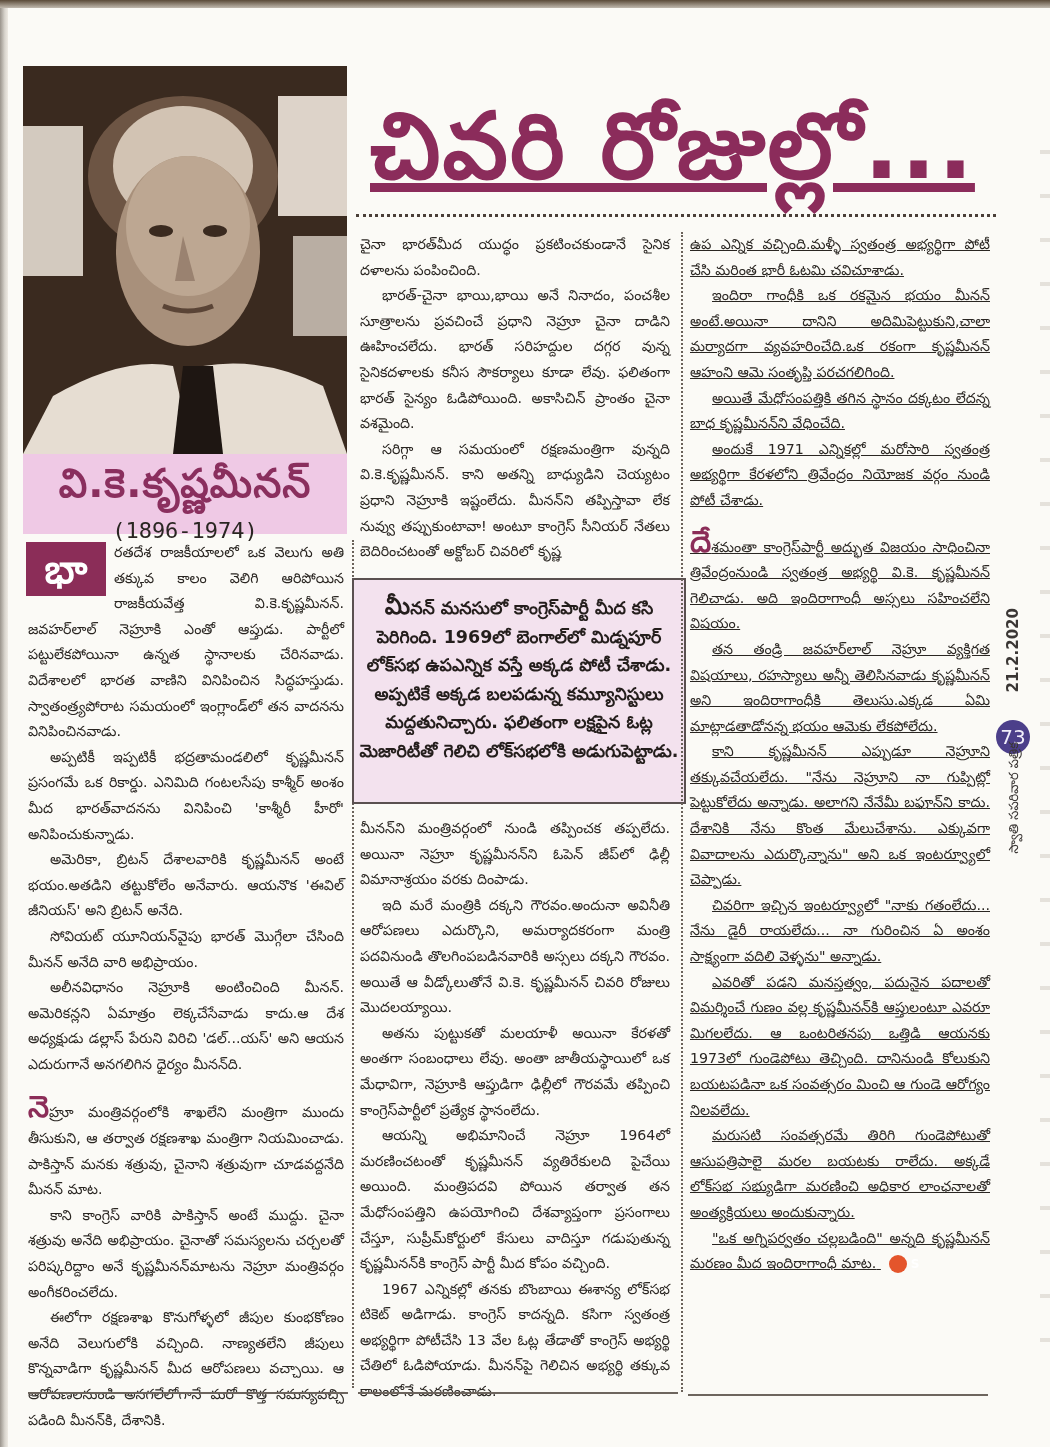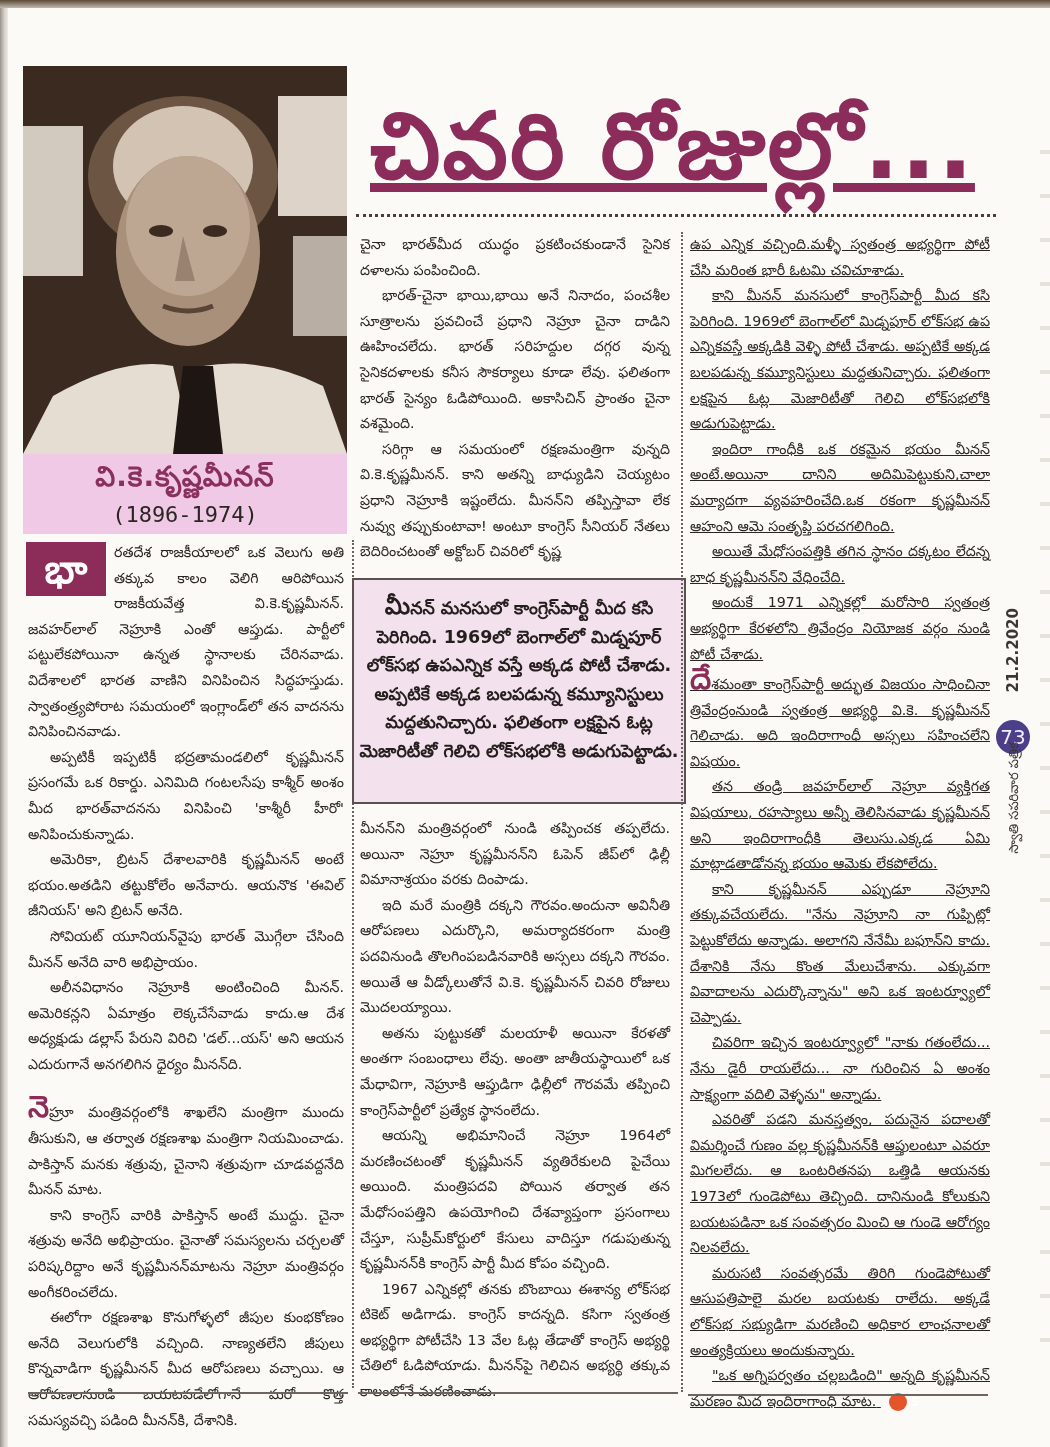--- a/index.html
+++ b/index.html
@@ -26,21 +26,21 @@
       position: absolute; left: 23px; top: 66px; width: 324px; height: 388px;
       background: #2e2118; overflow: hidden;
     }
     .photo-frame svg { width: 100%; height: 100%; display: block; }
     .caption-box {
       position: absolute; left: 23px; top: 454px; width: 324px; height: 80px;
       background: #efc9e5; text-align: center;
     }
     .caption-name {
       display: block; margin-top: 6px;
-      font-size: 28px; font-weight: bold; color: #8a2f5e; letter-spacing: 1px;
+      font-size: 40px; font-weight: bold; color: #8a2f5e; letter-spacing: 1px;
     }
     .caption-years {
       display: block; margin-top: 2px;
       font-family: "DejaVu Sans Mono", monospace; font-size: 22px; color: #2a2622; text-align: center;
     }
     .headline {
       position: absolute; left: 370px; top: 92px; width: 620px; height: 110px;
       font-size: 92px; font-weight: bold; color: #8b2c5b;
       line-height: 110px; letter-spacing: 2px; white-space: nowrap; text-decoration: underline;
     }
@@ -149,21 +149,21 @@
     <span>రతదేశ రాజకీయాలలో ఒక వెలుగు అతి తక్కువ కాలం వెలిగి ఆరిపోయిన రాజకీయవేత్త వి.కె.కృష్ణమీనన్. జవహర్‌లాల్ నెహ్రూకి ఎంతో ఆప్తుడు. పార్టీలో పట్టులేకపోయినా ఉన్నత స్థానాలకు చేరినవాడు. విదేశాలలో భారత వాణిని వినిపించిన సిద్ధహస్తుడు. స్వాతంత్ర్యపోరాట సమయంలో ఇంగ్లాండ్‌లో తన వాదనను వినిపించినవాడు.</span>
   </p>
   <p>అప్పటికీ ఇప్పటికీ భద్రతామండలిలో కృష్ణమీనన్ ప్రసంగమే ఒక రికార్డు. ఎనిమిది గంటలసేపు కాశ్మీర్ అంశం మీద భారత్‌వాదనను వినిపించి 'కాశ్మీరీ హీరో' అనిపించుకున్నాడు.</p>
   <p>అమెరికా, బ్రిటన్ దేశాలవారికి కృష్ణమీనన్ అంటే భయం.అతడిని తట్టుకోలేం అనేవారు. ఆయనొక 'ఈవిల్ జీనియస్' అని బ్రిటన్ అనేది.</p>
   <p>సోవియట్ యూనియన్‌వైపు భారత్ మొగ్గేలా చేసింది మీనన్ అనేది వారి అభిప్రాయం.</p>
   <p>అలీనవిధానం నెహ్రూకి అంటించింది మీనన్. అమెరికన్లని ఏమాత్రం లెక్కచేసేవాడు కాదు.ఆ దేశ అధ్యక్షుడు డల్లాస్ పేరుని విరిచి 'డల్...యస్' అని ఆయన ఎదురుగానే అనగలిగిన ధైర్యం మీనన్‌ది.</p>
   <p class="noindent" style="margin-top:20px;">
     <span class="dropcap-plain">నె</span><span>హ్రూ మంత్రివర్గంలోకి శాఖలేని మంత్రిగా ముందు తీసుకుని, ఆ తర్వాత రక్షణశాఖ మంత్రిగా నియమించాడు. పాకిస్తాన్ మనకు శత్రువు, చైనాని శత్రువుగా చూడవద్దనేది మీనన్ మాట.</span>
   </p>
   <p>కాని కాంగ్రెస్ వారికి పాకిస్తాన్ అంటే ముద్దు. చైనా శత్రువు అనేది అభిప్రాయం. చైనాతో సమస్యలను చర్చలతో పరిష్కరిద్దాం అనే కృష్ణమీనన్‌మాటను నెహ్రూ మంత్రివర్గం అంగీకరించలేదు.</p>
-  <p>ఈలోగా రక్షణశాఖ కొనుగోళ్ళలో జీపుల కుంభకోణం అనేది వెలుగులోకి వచ్చింది. నాణ్యతలేని జీపులు కొన్నవాడిగా కృష్ణమీనన్ మీద ఆరోపణలు వచ్చాయి. ఆ ఆరోపణలనుండి బయటపడేలోగానే మరో కొత్త సమస్యవచ్చి పడింది మీనన్‌కి, దేశానికి.</p>
+  <p>ఈలోగా రక్షణశాఖ కొనుగోళ్ళలో జీపుల కుంభకోణం అనేది వెలుగులోకి వచ్చింది. నాణ్యతలేని జీపులు కొన్నవాడిగా కృష్ణమీనన్ మీద ఆరోపణలు వచ్చాయి. ఆ ఆరోపణలనుండి అనగలేలోగానే మరో కొత్త సమస్యవచ్చి పడింది మీనన్‌కి, దేశానికి.</p>
 </div>
 
 <div class="vrule" style="left:352px; top:540px; height:848px;"></div>
 <div class="hrule" style="left:28px; top:1392px; width:320px;"></div>
 
 <div class="col col2">
   <p class="noindent">చైనా భారత్‌మీద యుద్ధం ప్రకటించకుండానే సైనిక దళాలను పంపించింది.</p>
   <p>భారత్-చైనా భాయి,భాయి అనే నినాదం, పంచశీల సూత్రాలను ప్రవచించే ప్రధాని నెహ్రూ చైనా దాడిని ఊహించలేదు. భారత్ సరిహద్దుల దగ్గర వున్న సైనికదళాలకు కనీస సౌకర్యాలు కూడా లేవు. ఫలితంగా భారత్ సైన్యం ఓడిపోయింది. అకాసిచిన్ ప్రాంతం చైనా వశమైంది.</p>
   <p>సరిగ్గా ఆ సమయంలో రక్షణమంత్రిగా వున్నది వి.కె.కృష్ణమీనన్. కాని అతన్ని బాధ్యుడిని చెయ్యటం ప్రధాని నెహ్రూకి ఇష్టంలేదు. మీనన్‌ని తప్పిస్తావా లేక నువ్వు తప్పుకుంటావా! అంటూ కాంగ్రెస్ సీనియర్ నేతలు బెదిరించటంతో అక్టోబర్ చివరిలో కృష్ణ</p>
 </div>
@@ -178,25 +178,24 @@
   <p>అతను పుట్టుకతో మలయాళీ అయినా కేరళతో అంతగా సంబంధాలు లేవు. అంతా జాతీయస్థాయిలో ఒక మేధావిగా, నెహ్రూకి ఆప్తుడిగా ఢిల్లీలో గౌరవమే తప్పించి కాంగ్రెస్‌పార్టీలో ప్రత్యేక స్థానంలేదు.</p>
   <p>ఆయన్ని అభిమానించే నెహ్రూ 1964లో మరణించటంతో కృష్ణమీనన్ వ్యతిరేకులది పైచేయి అయింది. మంత్రిపదవి పోయిన తర్వాత తన మేధోసంపత్తిని ఉపయోగించి దేశవ్యాప్తంగా ప్రసంగాలు చేస్తూ, సుప్రీమ్‌కోర్టులో కేసులు వాదిస్తూ గడుపుతున్న కృష్ణమీనన్‌కి కాంగ్రెస్ పార్టీ మీద కోపం వచ్చింది.</p>
   <p>1967 ఎన్నికల్లో తనకు బొంబాయి ఈశాన్య లోక్‌సభ టికెట్ అడిగాడు. కాంగ్రెస్ కాదన్నది. కసిగా స్వతంత్ర అభ్యర్థిగా పోటీచేసి 13 వేల ఓట్ల తేడాతో కాంగ్రెస్ అభ్యర్థి చేతిలో ఓడిపోయాడు. మీనన్‌పై గెలిచిన అభ్యర్థి తక్కువ కాలంలోనే మరణించాడు.</p>
 </div>
 
 <div class="vrule" style="left:681px; top:232px; height:1160px;"></div>
 <div class="hrule" style="left:358px; top:1392px; width:320px;"></div>
 
 <div class="col col3">
   <p class="noindent">ఉప ఎన్నిక వచ్చింది.మళ్ళీ స్వతంత్ర అభ్యర్థిగా పోటీ చేసి మరింత భారీ ఓటమి చవిచూశాడు.</p>
-  <p>కాని మీనన్ మనసులో కాంగ్రెస్‌పార్టీ మీద కసి పెరిగింది. 1969లో బెంగాల్‌లో మిడ్నపూర్ లోక్‌సభ ఉప ఎన్నికవస్తే అక్కడికి వెళ్ళి పోటీ చేశాడు. అప్పటికే అక్కడ బలపడున్న కమ్యూనిస్టులు మద్దతునిచ్చారు. ఫలితంగా లక్షపైన ఓట్ల మెజారిటీతో గెలిచి లోక్‌సభలోకి అడుగుపెట్టాడు.</p>
   <p>ఇందిరా గాంధీకి ఒక రకమైన భయం మీనన్ అంటే.అయినా దానిని అదిమిపెట్టుకుని,చాలా మర్యాదగా వ్యవహరించేది.ఒక రకంగా కృష్ణమీనన్ ఆహంని ఆమె సంతృప్తి పరచగలిగింది.</p>
   <p>అయితే మేధోసంపత్తికి తగిన స్థానం దక్కటం లేదన్న బాధ కృష్ణమీనన్‌ని వేధించేది.</p>
   <p>అందుకే 1971 ఎన్నికల్లో మరోసారి స్వతంత్ర అభ్యర్థిగా కేరళలోని త్రివేంద్రం నియోజక వర్గం నుండి పోటీ చేశాడు.</p>
-  <p class="noindent" style="margin-top:2px;">
+  <p class="noindent" style="margin-top:18px;">
     <span class="dropcap-plain">దే</span><span>శమంతా కాంగ్రెస్‌పార్టీ అద్భుత విజయం సాధించినా త్రివేంద్రంనుండి స్వతంత్ర అభ్యర్థి వి.కె. కృష్ణమీనన్ గెలిచాడు. అది ఇందిరాగాంధీ అస్సలు సహించలేని విషయం.</span>
   </p>
   <p>తన తండ్రి జవహర్‌లాల్ నెహ్రూ వ్యక్తిగత విషయాలు, రహస్యాలు అన్నీ తెలిసినవాడు కృష్ణమీనన్ అని ఇందిరాగాంధీకి తెలుసు.ఎక్కడ ఏమి మాట్లాడతాడోనన్న భయం ఆమెకు లేకపోలేదు.</p>
   <p>కాని కృష్ణమీనన్ ఎప్పుడూ నెహ్రూని తక్కువచేయలేదు. "నేను నెహ్రూని నా గుప్పిట్లో పెట్టుకోలేదు అన్నాడు. అలాగని నేనేమీ బఫూన్‌ని కాదు. దేశానికి నేను కొంత మేలుచేశాను. ఎక్కువగా వివాదాలను ఎదుర్కొన్నాను" అని ఒక ఇంటర్వ్యూలో చెప్పాడు.</p>
   <p>చివరిగా ఇచ్చిన ఇంటర్వ్యూలో "నాకు గతంలేదు... నేను డైరీ రాయలేదు... నా గురించిన ఏ అంశం సాక్ష్యంగా వదిలి వెళ్ళను" అన్నాడు.</p>
   <p>ఎవరితో పడని మనస్తత్వం, పదునైన పదాలతో విమర్శించే గుణం వల్ల కృష్ణమీనన్‌కి ఆప్తులంటూ ఎవరూ మిగలలేదు. ఆ ఒంటరితనపు ఒత్తిడి ఆయనకు 1973లో గుండెపోటు తెచ్చింది. దానినుండి కోలుకుని బయటపడినా ఒక సంవత్సరం మించి ఆ గుండె ఆరోగ్యం నిలవలేదు.</p>
   <p>మరుసటి సంవత్సరమే తిరిగి గుండెపోటుతో ఆసుపత్రిపాలై మరల బయటకు రాలేదు. అక్కడే లోక్‌సభ సభ్యుడిగా మరణించి అధికార లాంఛనాలతో అంత్యక్రియలు అందుకున్నారు.</p>
   <p>
     <span>"ఒక అగ్నిపర్వతం చల్లబడింది" అన్నది కృష్ణమీనన్ మరణం మీద ఇందిరాగాంధీ మాట.</span>
     <span class="end-mark">S</span>

